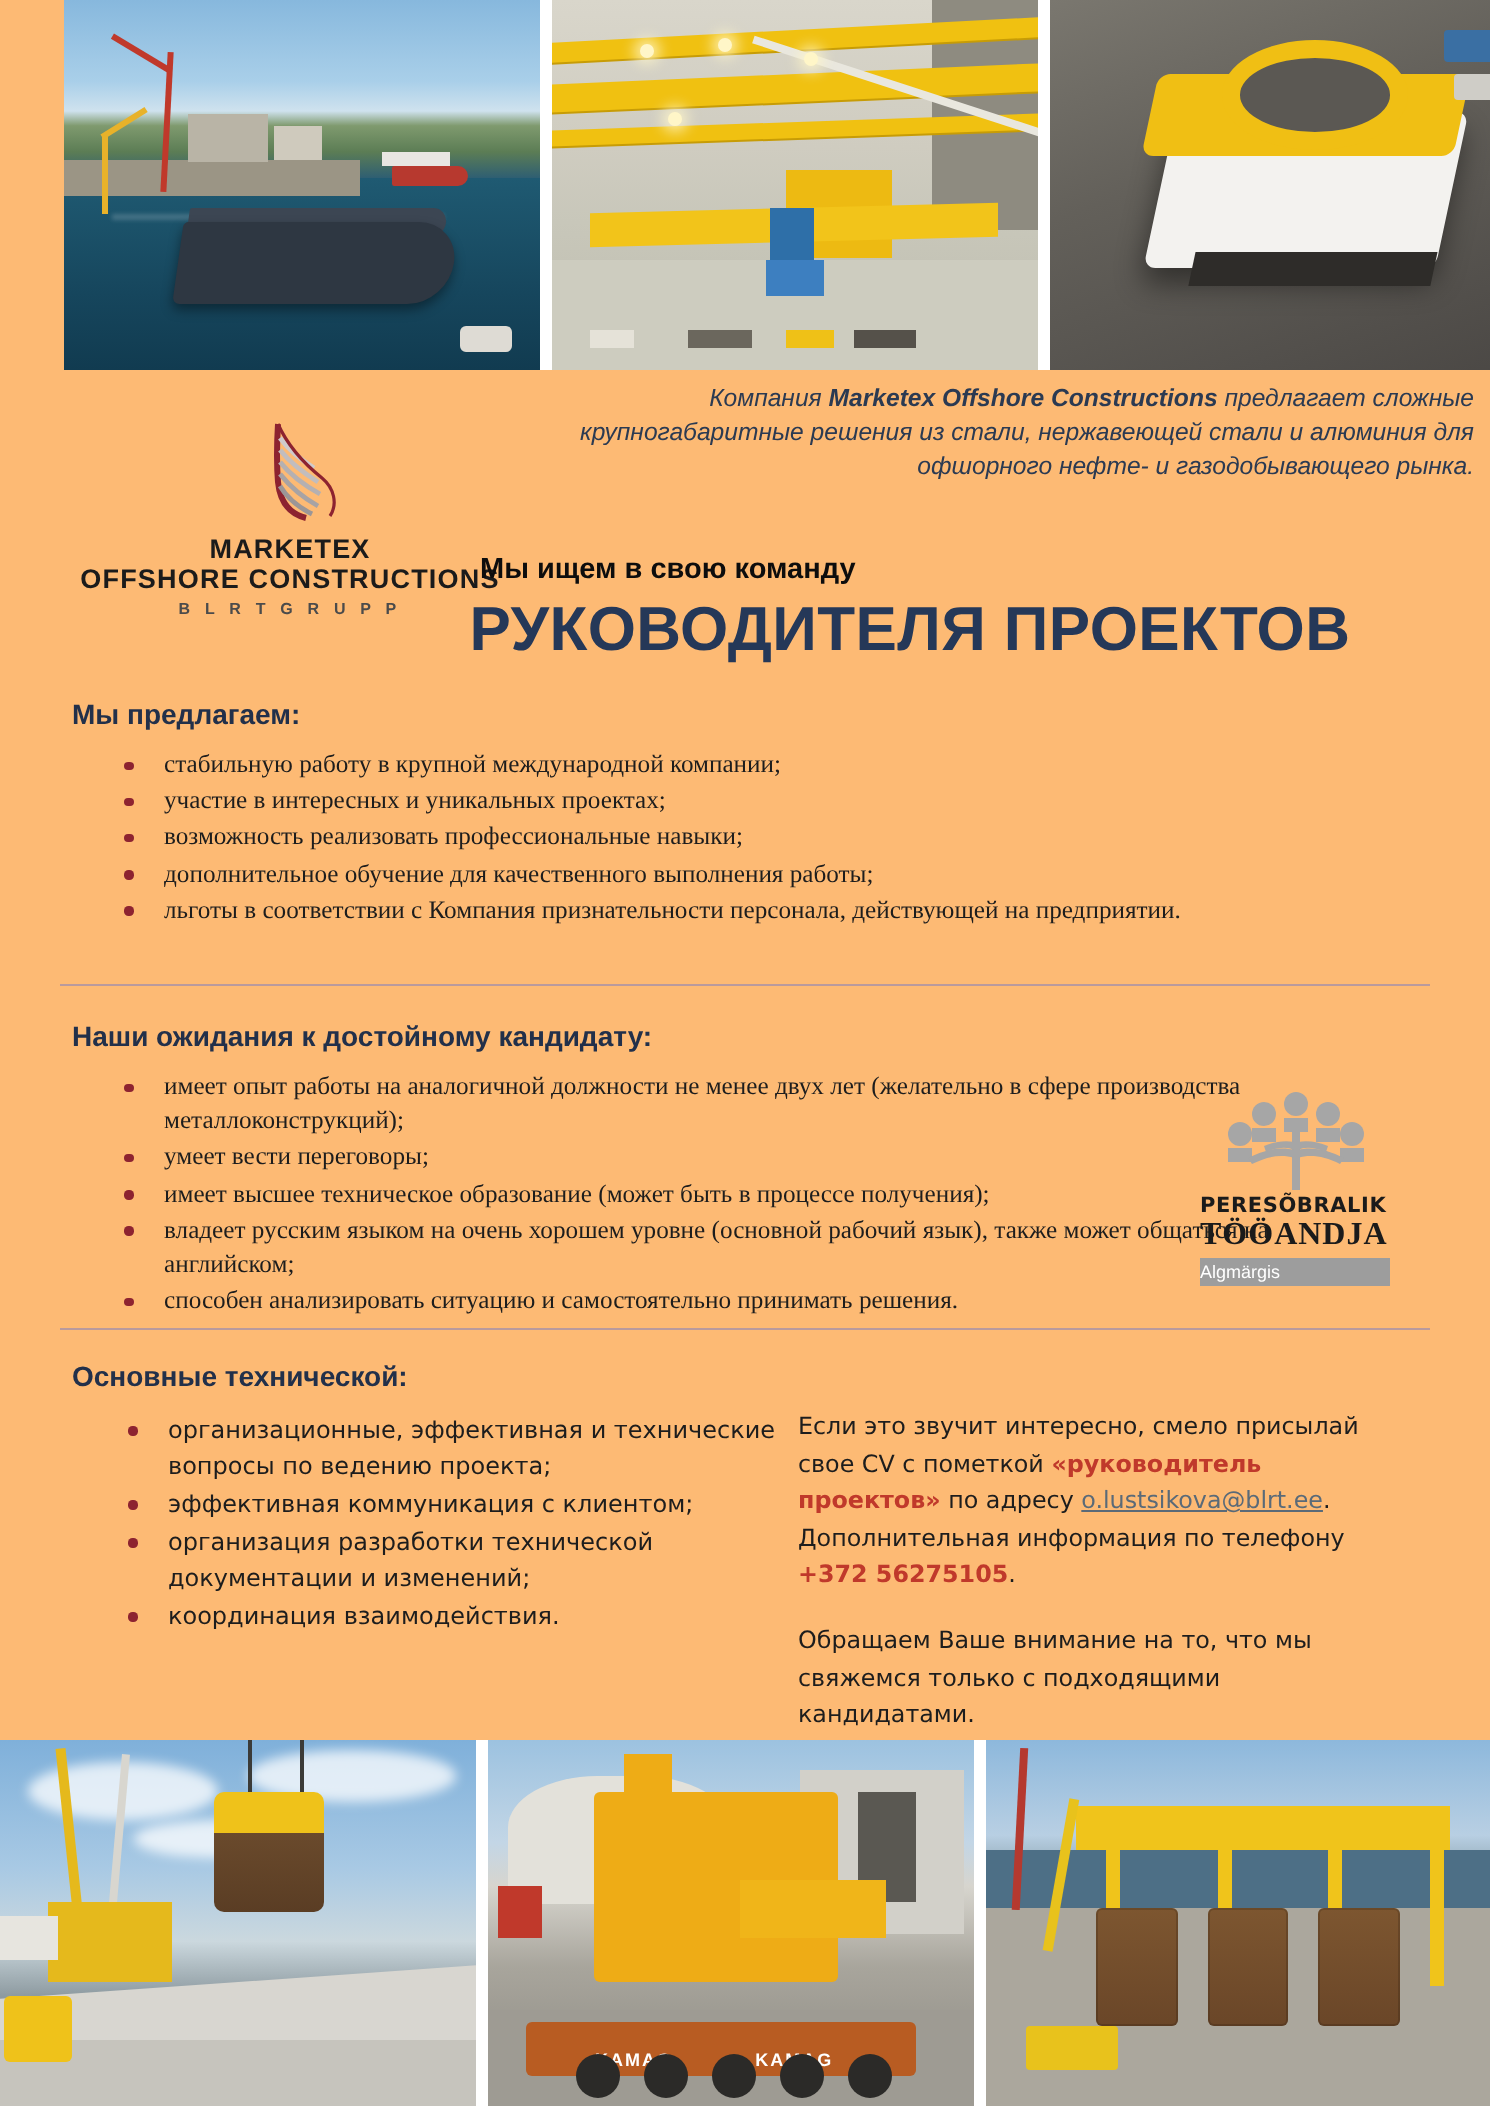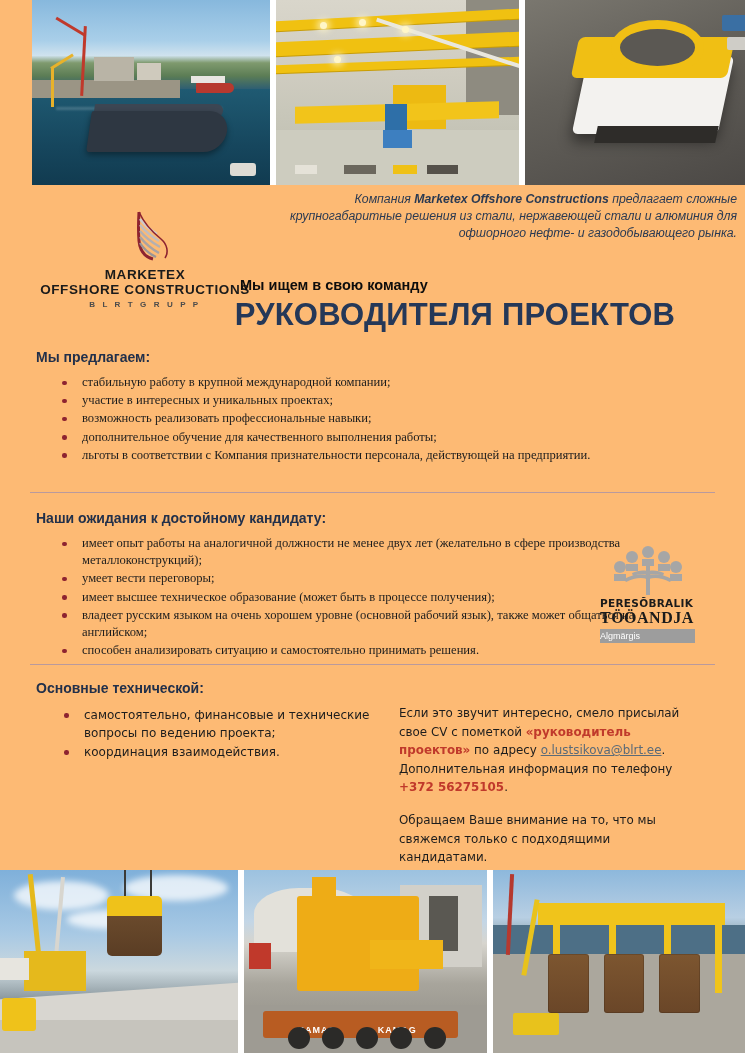--- a/index.html
+++ b/index.html
@@ -294,21 +294,23 @@
     <div class="b1">PERESÕBRALIK</div>
     <div class="b2">TÖÖANDJA</div>
     <div class="b3">Algmärgis</div>
   </div>
 
   <div class="divider div2"></div>
 
   <div class="sec-duties">
     <div class="sec-title">Основные технической:</div>
     <ul class="blist">
-      <li>самостоятельно, финансовые и технические вопросы по ведению проекта;</li>
+      <li>организационные, эффективная и технические вопросы по ведению проекта;</li>
+      <li>эффективная коммуникация с клиентом;</li>
+      <li>организация разработки технической документации и изменений;</li>
       <li>координация взаимодействия.</li>
     </ul>
   </div>
 
   <div class="contact">
     <p><span>Если это звучит интересно, смело присылай свое CV с пометкой </span><span class="hl">«руководитель проектов»</span><span> по адресу </span><a class="mail" href="#">o.lustsikova@blrt.ee</a><span>. Дополнительная информация по телефону </span><span class="hl">+372 56275105</span><span>.</span></p>
     <p>Обращаем Ваше внимание на то, что мы свяжемся только с подходящими кандидатами.</p>
   </div>
 
   <div class="photo-strip ps-bot">

